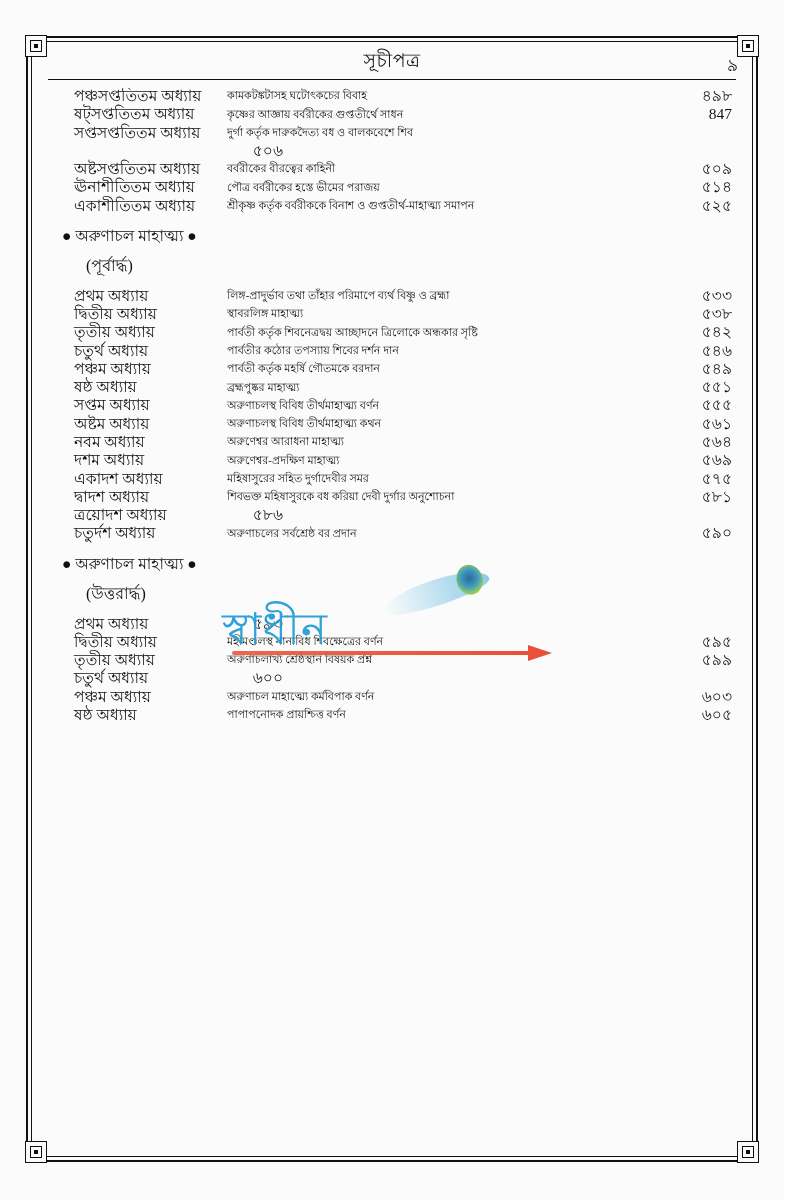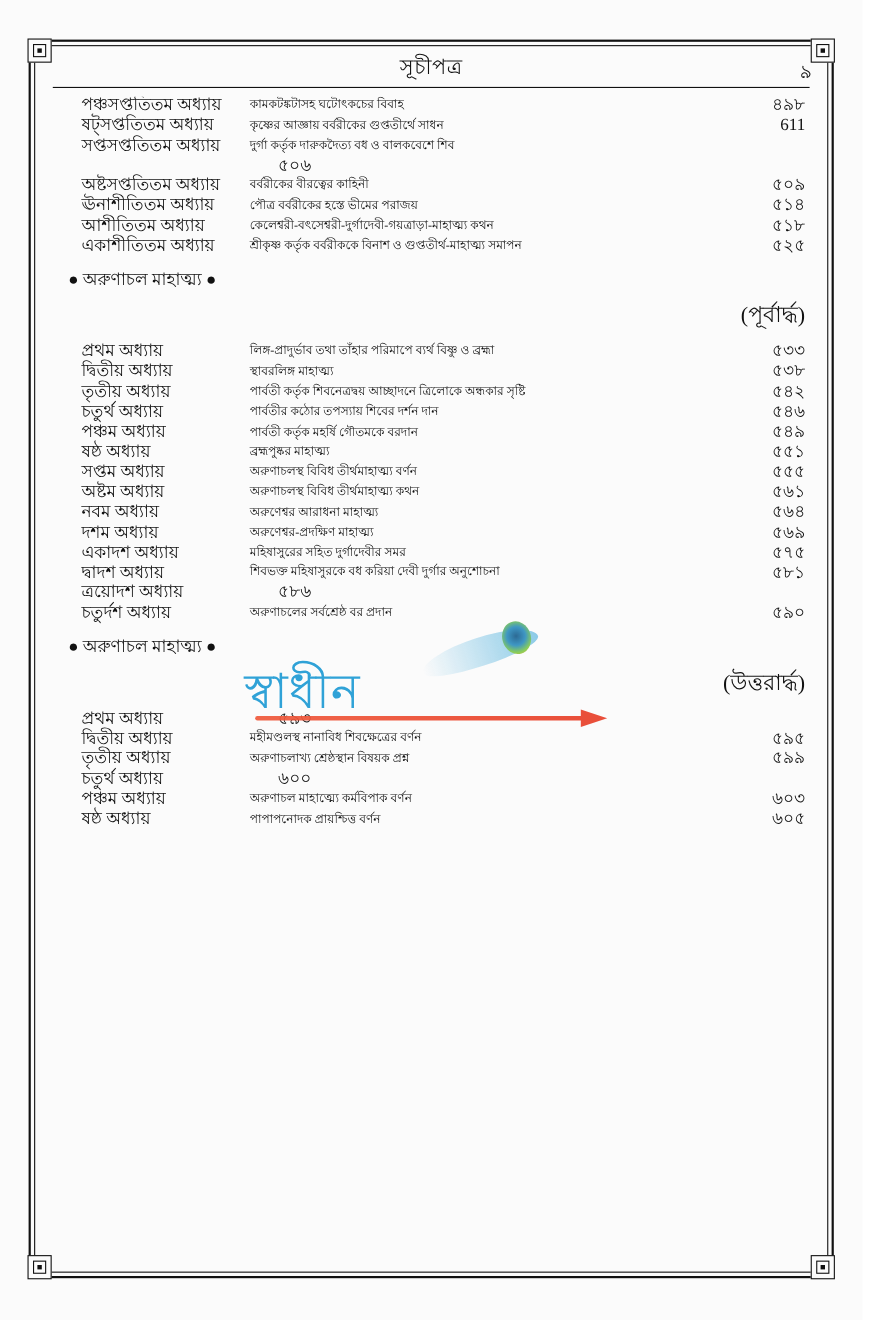--- a/index.html
+++ b/index.html
@@ -134,24 +134,23 @@
   }
   .toc-row.cont .chapter { visibility: hidden; }
   .toc-row.cont .title { padding-left: 52px; }
 
   .section-head {
     font-size: 15.5px;
     color: #111;
     margin: 10px 0 2px 10px;
   }
   .sub-head {
-    font-size: 20px;
+    font-size: 16px;
     color: #111;
     margin: 3px 0 8px 34px;
-    text-align: right;
   }
 
   
   .watermark {
     position: absolute;
     left: 50%;
     top: 560px;
     transform: translateX(-50%);
     width: 340px;
     height: 140px;
@@ -243,45 +242,40 @@
 
   <div class="content" id="toc-list">
       <div class="toc-row">
         <div class="chapter">পঞ্চসপ্ততিতম অধ্যায়</div>
         <div class="title">কামকটঙ্কটাসহ ঘটোৎকচের বিবাহ</div>
         <div class="pageno">৪৯৮</div>
       </div>
       <div class="toc-row">
         <div class="chapter">ষট্‌সপ্ততিতম অধ্যায়</div>
         <div class="title">কৃষ্ণের আজ্ঞায় বর্বরীকের গুপ্ততীর্থে সাধন</div>
-        <div class="pageno">611</div>
+        <div class="pageno">847</div>
       </div>
       <div class="toc-row">
         <div class="chapter">সপ্তসপ্ততিতম অধ্যায়</div>
         <div class="title">দুর্গা কর্তৃক দারুকদৈত্য বধ ও বালকবেশে শিব</div>
         <div class="pageno"></div>
       </div>
       <div class="toc-row cont">
         <div class="chapter"></div>
         <div class="pageno">৫০৬</div>
       </div>
       <div class="toc-row">
         <div class="chapter">অষ্টসপ্ততিতম অধ্যায়</div>
         <div class="title">বর্বরীকের বীরত্বের কাহিনী</div>
         <div class="pageno">৫০৯</div>
       </div>
       <div class="toc-row">
         <div class="chapter">ঊনাশীতিতম অধ্যায়</div>
         <div class="title">পৌত্র বর্বরীকের হস্তে ভীমের পরাজয়</div>
         <div class="pageno">৫১৪</div>
-      </div>
-      <div class="toc-row">
-        <div class="chapter">আশীতিতম অধ্যায়</div>
-        <div class="title">কেলেশ্বরী-বৎসেশ্বরী-দুর্গাদেবী-গয়ত্রাড়া-মাহাত্ম্য কথন</div>
-        <div class="pageno">৫১৮</div>
       </div>
       <div class="toc-row">
         <div class="chapter">একাশীতিতম অধ্যায়</div>
         <div class="title">শ্রীকৃষ্ণ কর্তৃক বর্বরীককে বিনাশ ও গুপ্ততীর্থ-মাহাত্ম্য সমাপন</div>
         <div class="pageno">৫২৫</div>
       </div>
       <div class="section-head">● অরুণাচল মাহাত্ম্য ●</div>
       <div class="sub-head">(পূর্বার্দ্ধ)</div>
       <div class="toc-row">
         <div class="chapter">প্রথম অধ্যায়</div>

